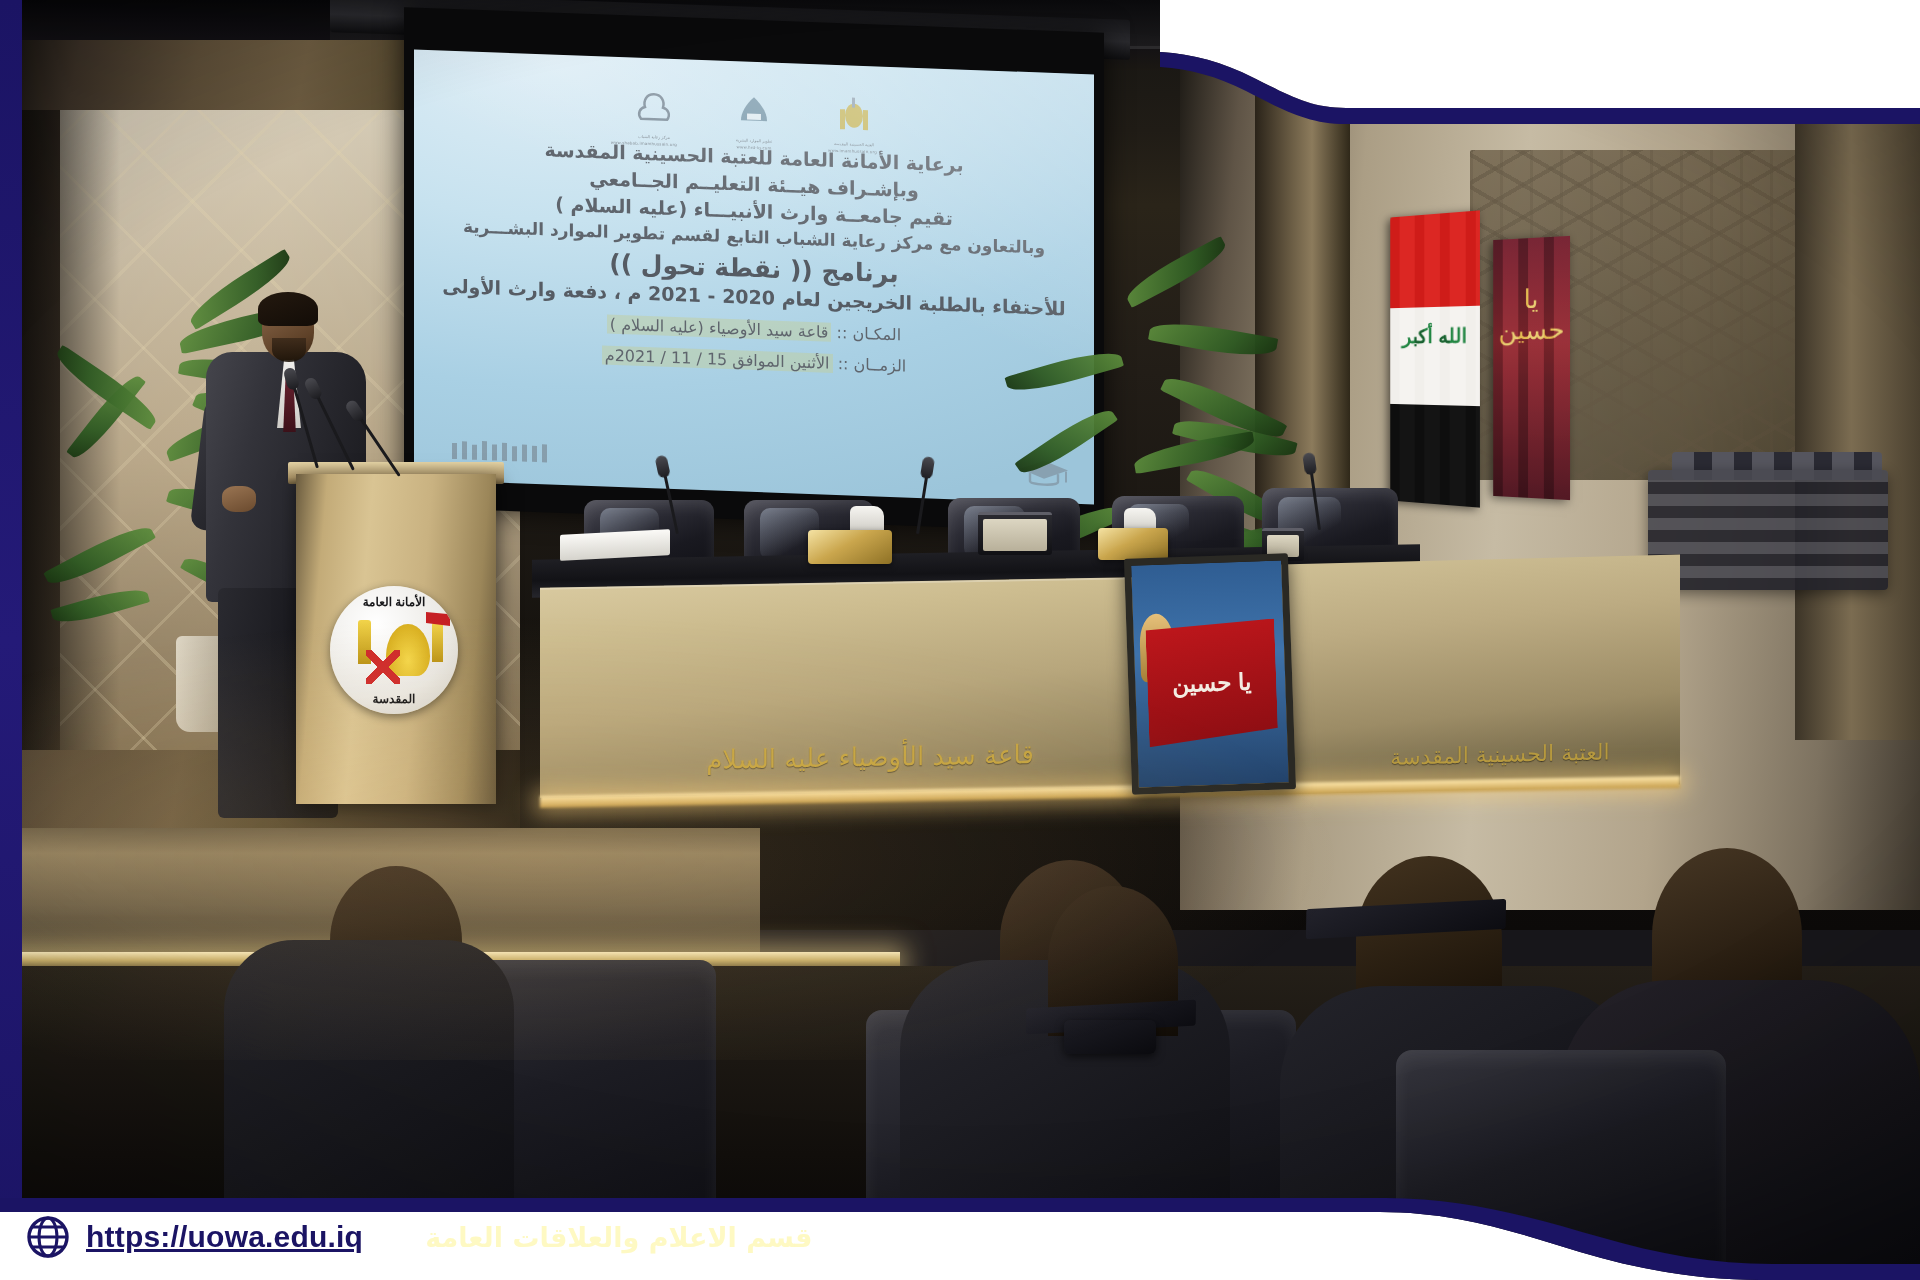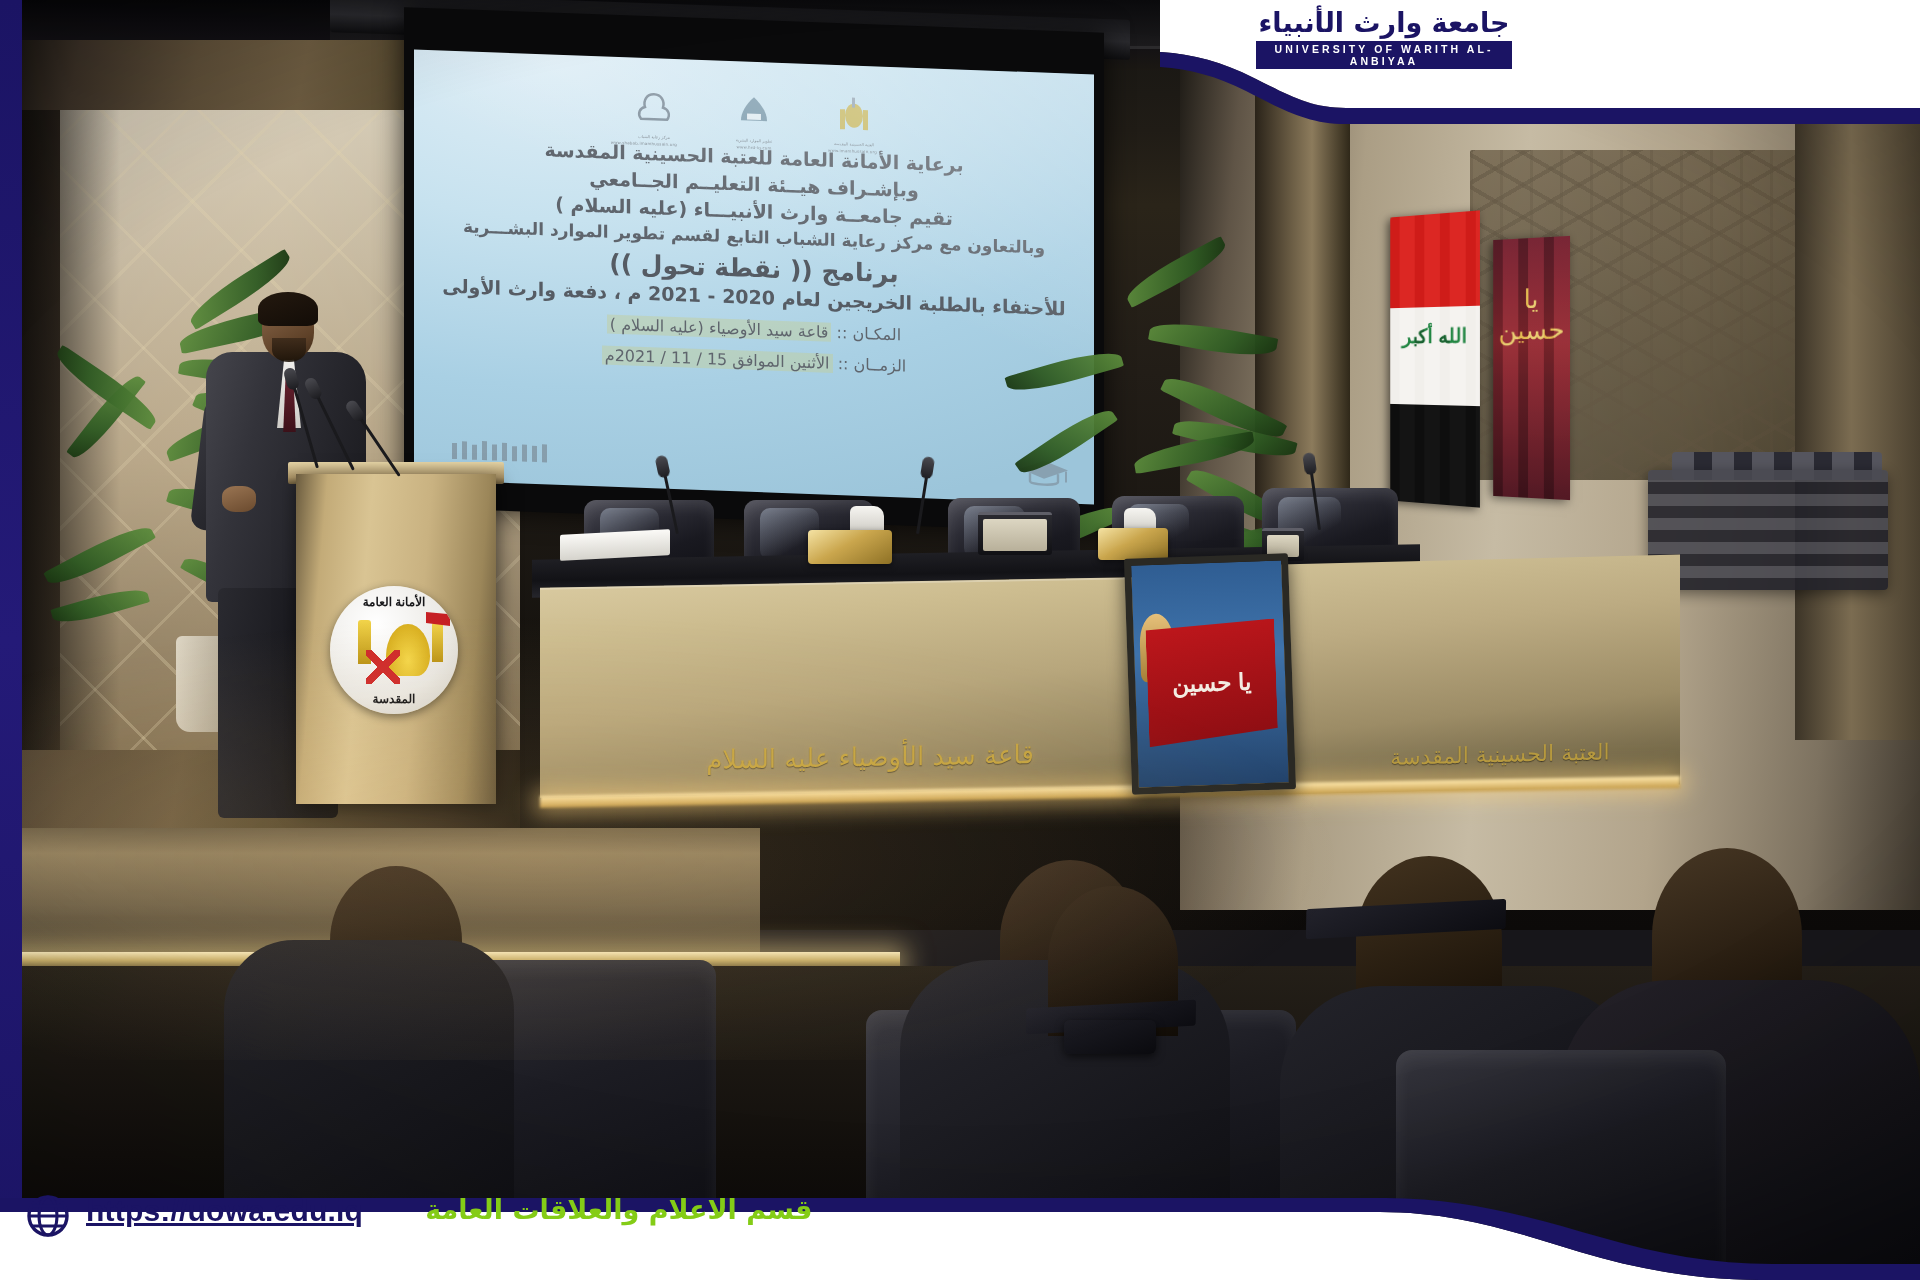--- a/index.html
+++ b/index.html
@@ -434,29 +434,29 @@
   .uni-logo .en{
     margin-top:3px;color:#ffffff;background:#1b1464;font-size:10.5px;letter-spacing:3.1px;
     font-weight:bold;padding:2px 6px;display:inline-block;
   }
   .crest{
     position:absolute;right:36px;top:6px;width:116px;height:118px;z-index:46;
   }
 
   .footer-inner{
     position:absolute;left:0;bottom:0;width:1920px;height:86px;z-index:45;
-    display:flex;align-items:flex-start;
+    display:flex;align-items:center;
   }
   .globe-ic{margin-left:26px;width:44px;height:44px;flex:0 0 44px;}
   .site-url{
     margin-left:16px;color:#1b1464;font-size:30px;font-weight:bold;
     font-family:"Liberation Sans",sans-serif;letter-spacing:.2px;
   }
   .dept{
-    margin-left:62px;color:#84cc16;font-size:27px;font-weight:bold;direction:rtl;
+    margin-left:62px;color:#fef9c3;font-size:27px;font-weight:bold;direction:rtl;
     font-family:"DejaVu Sans","Liberation Sans",sans-serif;
   }
 </style>
 </head>
 <body>
 
 <div id="stage">
 
   <div class="photo">
 
@@ -707,24 +707,20 @@
   </div>
 
   <div class="navy-left"></div>
 
   <svg class="header-swoosh" viewBox="0 0 760 132" preserveAspectRatio="none">
     <path d="M760,0 L760,132 L160,132 C120,132 96,112 64,96 C40,84 18,80 0,78 L0,58 C30,60 56,66 86,80 C120,96 140,112 178,112 L760,112 Z" fill="#1b1464" opacity="0"></path>
     <path d="M760,0 L0,0 L0,52 C34,54 62,62 94,78 C128,95 150,108 186,108 L760,108 Z" fill="#ffffff"></path>
     <path d="M0,52 C34,54 62,62 94,78 C128,95 150,108 186,108 L760,108 L760,124 L186,124 C146,124 120,108 86,91 C56,76 30,69 0,67 Z" fill="#1b1464"></path>
   </svg>
 
-  <div class="uni-logo">
-    <div class="ar">جامعة وارث الأنبياء</div>
-    <div class="en">UNIVERSITY OF WARITH AL-ANBIYAA</div>
-  </div>
 
 
   <svg class="footer-swoosh" viewBox="0 0 1920 86" preserveAspectRatio="none">
     <path d="M0,18 L1380,18 C1460,18 1520,40 1580,58 C1640,76 1700,86 1760,86 L1920,86 L1920,86 L0,86 Z" fill="#ffffff"></path>
     <path d="M0,18 L1380,18 C1460,18 1520,40 1580,58 C1640,76 1700,86 1760,86 L1920,86 L1920,70 L1772,70 C1714,70 1658,60 1600,43 C1540,26 1470,4 1386,4 L0,4 Z" fill="#1b1464"></path>
   </svg>
 
   <div class="footer-inner">
     <span class="globe-ic">
       <svg viewBox="0 0 44 44" width="44" height="44" aria-hidden="true">

